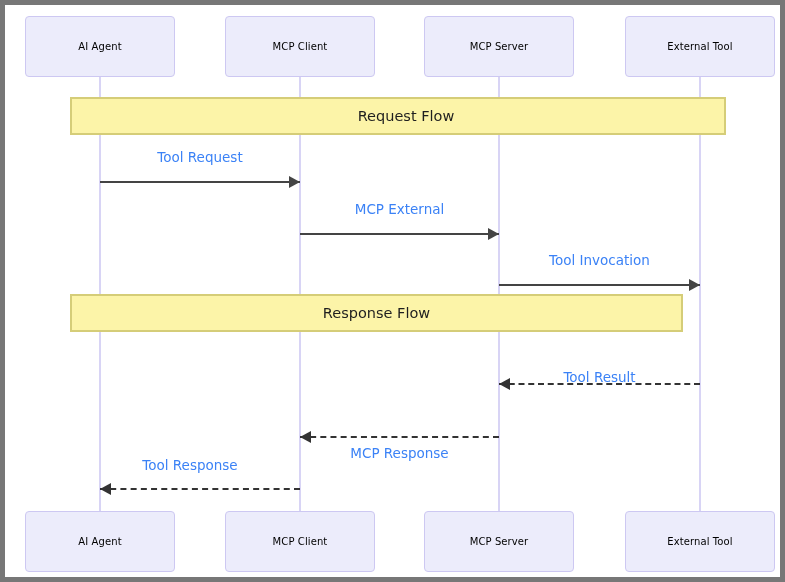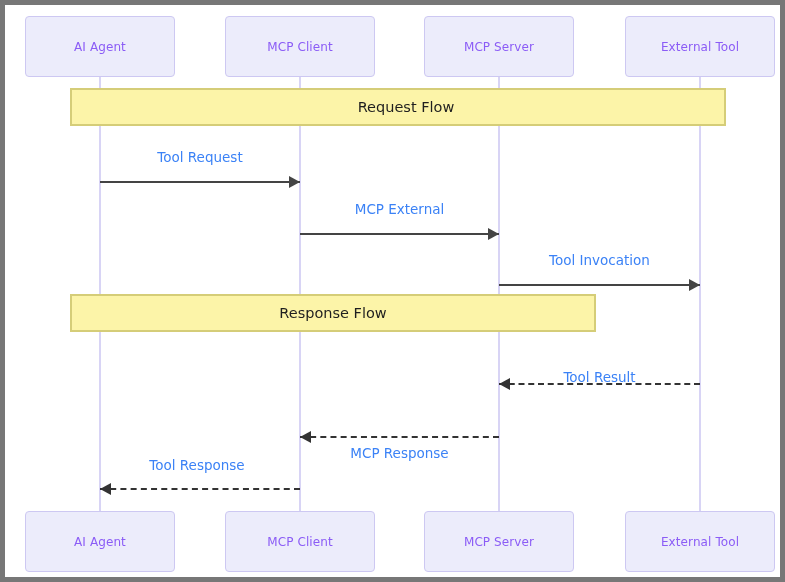--- a/index.html
+++ b/index.html
@@ -36,22 +36,22 @@
   
   .participant {
     position: absolute;
     box-sizing: border-box;
     background: #ececfb;
     border: 1px solid #cdc8f2;
     border-radius: 4px;
     display: flex;
     align-items: center;
     justify-content: center;
-    color: #8b5cf6;
-    font-size: 12px;
+    color: #000000;
+    font-size: 10px;
     font-family: "DejaVu Sans", sans-serif;
     letter-spacing: .1px;
   }
   
   .section-band {
     position: absolute;
     box-sizing: border-box;
     background: #fcf4a8;
     border: 2px solid #d5cd78;
     display: flex;
@@ -112,23 +112,23 @@
       <div class="arrow-head right" style="top: 274px; left: 684px;"></div>
       <div class="msg-label" style="left: 594.5px; top: 247px;">Tool Invocation</div>
       <div class="msg-line dashed" style="left: 494px; top: 378px; width: 201px;"></div>
       <div class="arrow-head left" style="top: 373px; left: 494px;"></div>
       <div class="msg-label" style="left: 594.5px; top: 348px; margin-top: 16px;">Tool Result</div>
       <div class="msg-line dashed" style="left: 295px; top: 431px; width: 199px;"></div>
       <div class="arrow-head left" style="top: 426px; left: 295px;"></div>
       <div class="msg-label" style="left: 394.5px; top: 400px; margin-top: 40px;">MCP Response</div>
       <div class="msg-line dashed" style="left: 95px; top: 483px; width: 200px;"></div>
       <div class="arrow-head left" style="top: 478px; left: 95px;"></div>
-      <div class="msg-label" style="left: 192px; top: 452px; text-align: right;">Tool Response</div>
-      <div class="section-band" style="left: 65px; top: 83px; width: 656px; height: 38px; padding-left: 16px;">Request Flow</div>
-      <div class="section-band" style="left: 65px; top: 289px; width: 526px; height: 38px;">Response Flow</div>
+      <div class="msg-label" style="left: 185px; top: 452px; text-align: right;">Tool Response</div>
+      <div class="section-band" style="left: 65px; top: 92px; width: 656px; height: 38px; padding-left: 16px;">Request Flow</div>
+      <div class="section-band" style="left: 65px; top: 289px; width: 613px; height: 38px;">Response Flow</div>
       <div class="participant" style="left: 20px; top: 11px; width: 150px; height: 61px;">AI Agent</div>
       <div class="participant" style="left: 20px; top: 506px; width: 150px; height: 61px;">AI Agent</div>
       <div class="participant" style="left: 220px; top: 11px; width: 150px; height: 61px;">MCP Client</div>
       <div class="participant" style="left: 220px; top: 506px; width: 150px; height: 61px;">MCP Client</div>
       <div class="participant" style="left: 419px; top: 11px; width: 150px; height: 61px;">MCP Server</div>
       <div class="participant" style="left: 419px; top: 506px; width: 150px; height: 61px;">MCP Server</div>
       <div class="participant" style="left: 620px; top: 11px; width: 150px; height: 61px;">External Tool</div>
       <div class="participant" style="left: 620px; top: 506px; width: 150px; height: 61px;">External Tool</div>
     </div>
 </div>

